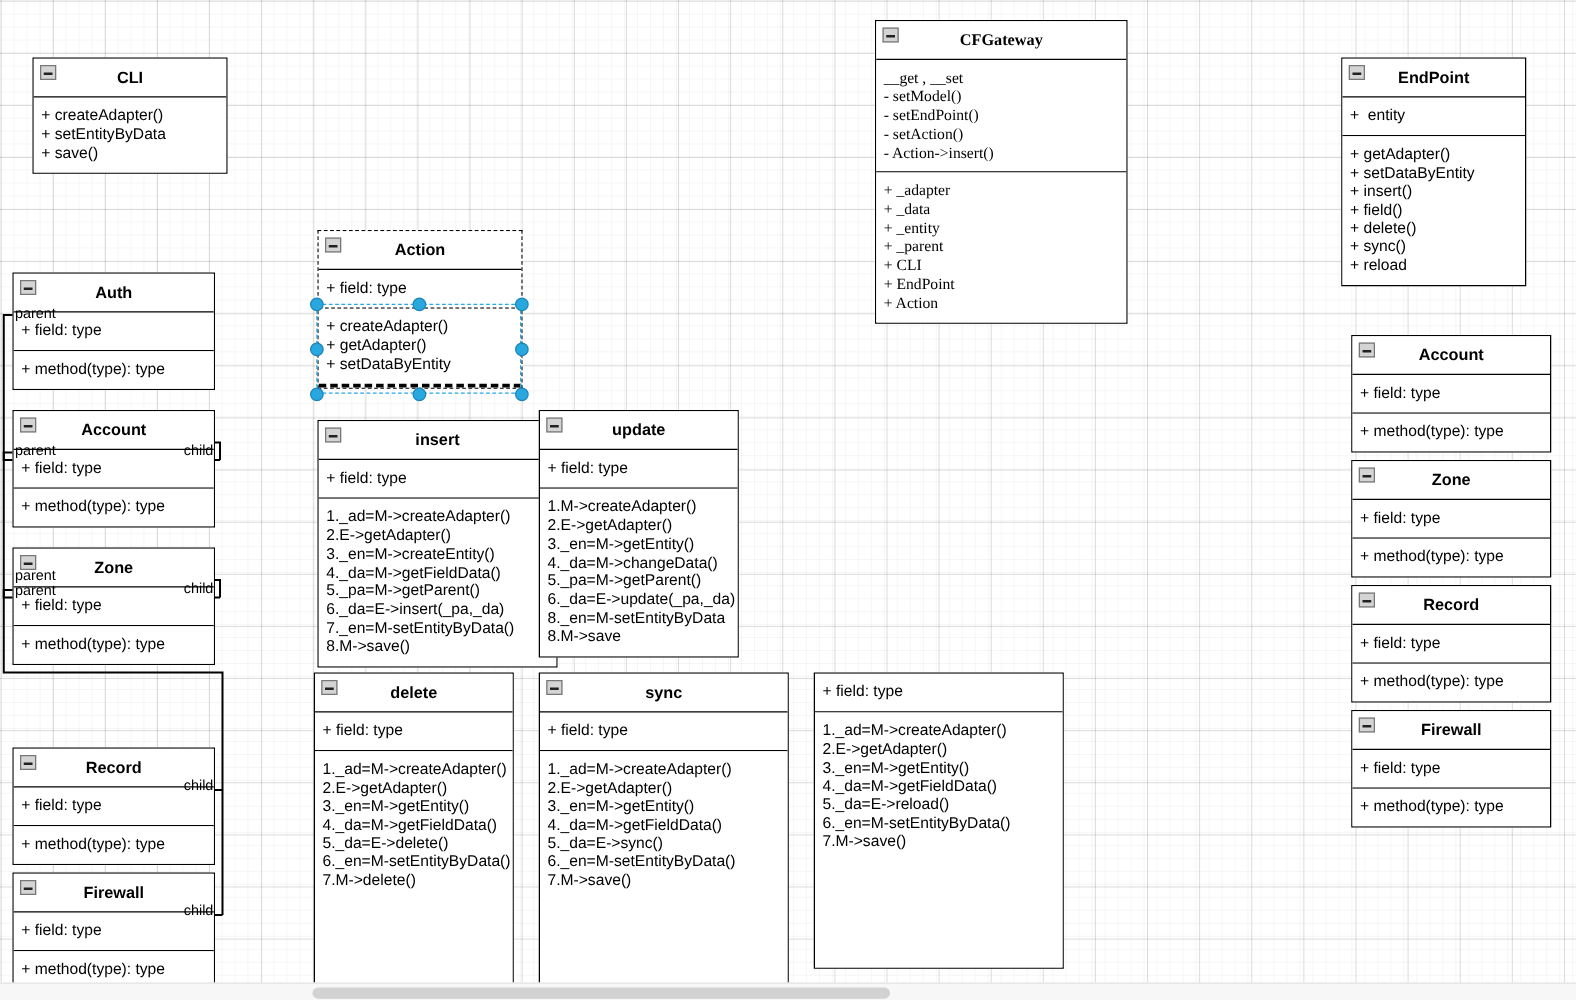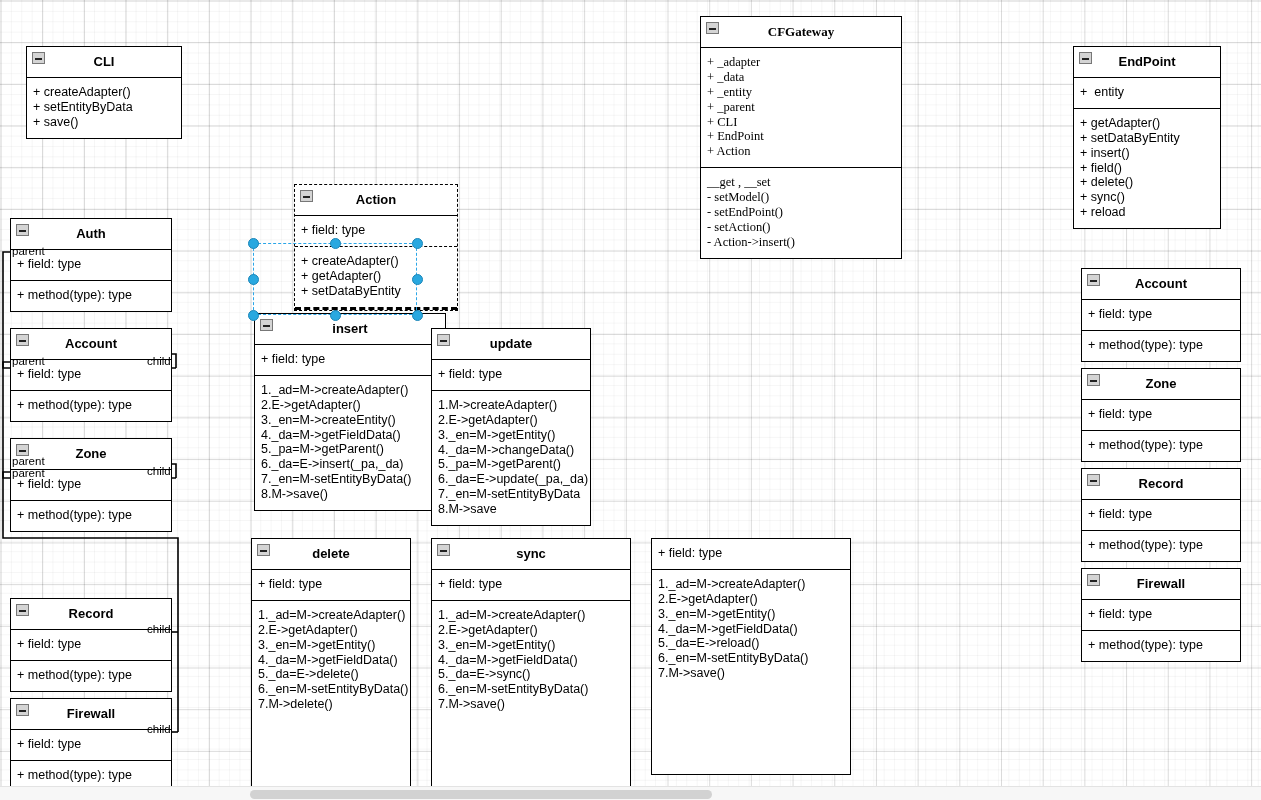--- a/index.html
+++ b/index.html
@@ -152,53 +152,53 @@
       <div class="uml" style="left: 26px; top: 46px; width: 156px;">
         <div class="hdr"><span class="collapse"></span><span>CLI</span></div>
         <div class="sect ops">
           <div class="ln">+ createAdapter()</div>
           <div class="ln">+ setEntityByData</div>
           <div class="ln">+ save()</div>
         </div>
       </div>
       <div class="uml" style="left: 700px; top: 16px; width: 202px; font-family: Liberation Serif, serif;">
         <div class="hdr"><span class="collapse"></span><span>CFGateway</span></div>
+        <div class="sect ops">
+          <div class="ln">__get , __set</div>
+          <div class="ln">- setModel()</div>
+          <div class="ln">- setEndPoint()</div>
+          <div class="ln">- setAction()</div>
+          <div class="ln">- Action-&gt;insert()</div>
+        </div>
         <div class="sect attrs">
           <div class="ln">+ _adapter</div>
           <div class="ln">+ _data</div>
           <div class="ln">+ _entity</div>
           <div class="ln">+ _parent</div>
           <div class="ln">+ CLI</div>
           <div class="ln">+ EndPoint</div>
           <div class="ln">+ Action</div>
         </div>
-        <div class="sect ops">
-          <div class="ln">__get , __set</div>
-          <div class="ln">- setModel()</div>
-          <div class="ln">- setEndPoint()</div>
-          <div class="ln">- setAction()</div>
-          <div class="ln">- Action-&gt;insert()</div>
-        </div>
       </div>
       <div class="uml" style="left: 1073px; top: 46px; width: 148px;">
         <div class="hdr"><span class="collapse"></span><span>EndPoint</span></div>
         <div class="sect attrs">
           <div class="ln">+  entity</div>
         </div>
         <div class="sect ops">
           <div class="ln">+ getAdapter()</div>
           <div class="ln">+ setDataByEntity</div>
           <div class="ln">+ insert()</div>
           <div class="ln">+ field()</div>
           <div class="ln">+ delete()</div>
           <div class="ln">+ sync()</div>
           <div class="ln">+ reload</div>
         </div>
       </div>
-      <div class="uml selected" style="left: 254px; top: 184px; width: 164px; margin-left: 40px;">
+      <div class="uml selected" style="left: 254px; top: 184px; width: 164px;">
         <div class="hdr"><span class="collapse"></span><span>Action</span></div>
         <div class="sect attrs">
           <div class="ln">+ field: type</div>
         </div>
         <div class="sect ops">
           <div class="ln">+ createAdapter()</div>
           <div class="ln">+ getAdapter()</div>
           <div class="ln">+ setDataByEntity</div>
         </div>
       </div>
@@ -240,21 +240,21 @@
       </div>
       <div class="uml" style="left: 10px; top: 698px; width: 162px;">
         <div class="hdr"><span class="collapse"></span><span>Firewall</span></div>
         <div class="sect attrs">
           <div class="ln">+ field: type</div>
         </div>
         <div class="sect ops">
           <div class="ln">+ method(type): type</div>
         </div>
       </div>
-      <div class="uml" style="left: 254px; top: 313px; width: 192px;">
+      <div class="uml" style="left: 254px; top: 336px; width: 192px;">
         <div class="hdr"><span class="collapse"></span><span>insert</span></div>
         <div class="sect attrs">
           <div class="ln">+ field: type</div>
         </div>
         <div class="sect ops">
           <div class="ln">1._ad=M-&gt;createAdapter()</div>
           <div class="ln">2.E-&gt;getAdapter()</div>
           <div class="ln">3._en=M-&gt;createEntity()</div>
           <div class="ln">4._da=M-&gt;getFieldData()</div>
           <div class="ln">5._pa=M-&gt;getParent()</div>
@@ -268,21 +268,21 @@
         <div class="sect attrs">
           <div class="ln">+ field: type</div>
         </div>
         <div class="sect ops">
           <div class="ln">1.M-&gt;createAdapter()</div>
           <div class="ln">2.E-&gt;getAdapter()</div>
           <div class="ln">3._en=M-&gt;getEntity()</div>
           <div class="ln">4._da=M-&gt;changeData()</div>
           <div class="ln">5._pa=M-&gt;getParent()</div>
           <div class="ln">6._da=E-&gt;update(_pa,_da)</div>
-          <div class="ln">7._en=M-setEntityByData</div>
+          <div class="ln">8._en=M-setEntityByData</div>
           <div class="ln">8.M-&gt;save</div>
         </div>
       </div>
       <div class="uml" style="left: 251px; top: 538px; width: 160px;">
         <div class="hdr"><span class="collapse"></span><span>delete</span></div>
         <div class="sect attrs">
           <div class="ln">+ field: type</div>
         </div>
         <div class="sect ops" style="min-height: 200px;">
           <div class="ln">1._ad=M-&gt;createAdapter()</div>

